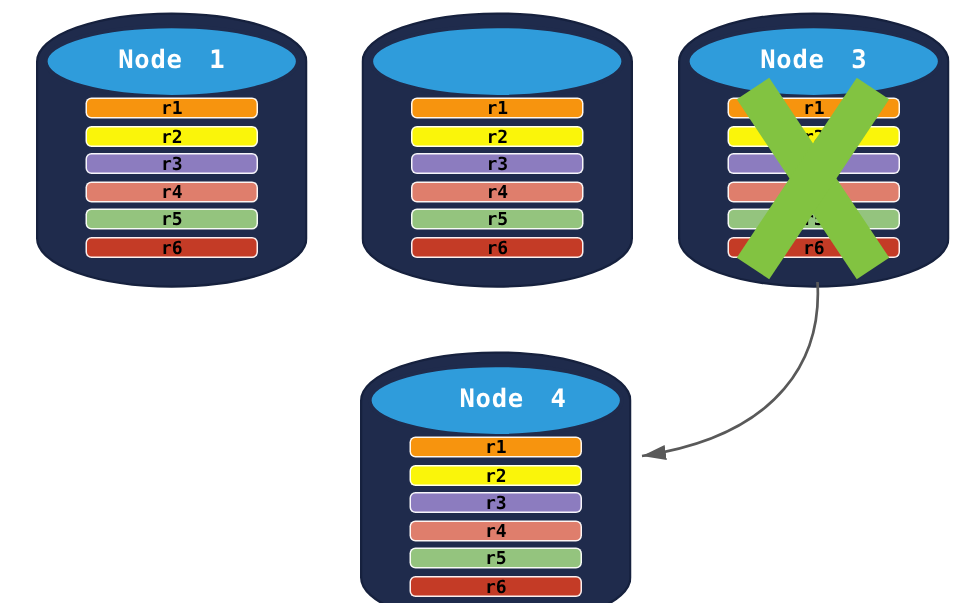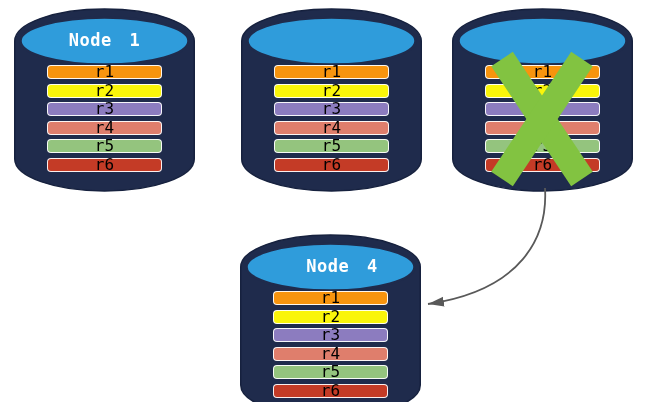--- a/index.html
+++ b/index.html
@@ -23,34 +23,34 @@
     position: absolute; left: 33px; top: 57px; width: 115px;
     display: flex; flex-direction: column; gap: 4.5px;
   }
   .bar {
     height: 14px; box-sizing: border-box;
     border: 1px solid rgba(255,255,255,0.92);
     border-radius: 4px;
     display: flex; align-items: center; justify-content: center;
   }
   .bar span {
-    font-size: 16px; font-weight: 400; color: #000000; line-height: 12px;
+    font-size: 12px; font-weight: 700; color: #000000; line-height: 12px;
   }
   .xmark {
     position: absolute; left: 37px; top: 41px; width: 106px; height: 140px;
     overflow: visible;
   }
   .arrow { position: absolute; left: 420px; top: 182px; overflow: visible; }
 </style>
 </head>
 <body>
 
 <div id="canvas">
 
-  <div class="node" style="left:14px; top:8px;">
+  <div class="node" style="left:24px; top:8px;">
     <svg class="cyl" viewBox="0 0 181 184">
       <path d="M0.75,33 A89.75,32 0 0 1 180.25,33 L180.25,151 A89.75,32 0 0 1 0.75,151 Z" stroke-width="1.5" fill="#1F2B4C" stroke="#16213E"></path>
       <ellipse cx="90.5" cy="33" rx="84" ry="23.5" stroke-width="2.5" fill="#2F9CDB" stroke="#1F2B4C"></ellipse>
     </svg>
     <div class="title">Node 1</div>
     <div class="rows">
       <div class="bar" style="background: rgb(247, 148, 14);">
           <span>r1</span>
         </div>
       <div class="bar" style="background: rgb(250, 245, 10);">
@@ -96,20 +96,21 @@
           <span>r6</span>
         </div>
     </div>
   </div>
 
   <div class="node" style="left:452px; top:8px;">
     <svg class="cyl" viewBox="0 0 181 184">
       <path d="M0.75,33 A89.75,32 0 0 1 180.25,33 L180.25,151 A89.75,32 0 0 1 0.75,151 Z" stroke-width="1.5" fill="#1F2B4C" stroke="#16213E"></path>
       <ellipse cx="90.5" cy="33" rx="84" ry="23.5" stroke-width="2.5" fill="#2F9CDB" stroke="#1F2B4C"></ellipse>
     </svg>
+    <div class="title">Node 3</div>
     <div class="rows">
       <div class="bar" style="background: rgb(247, 148, 14);">
           <span>r1</span>
         </div>
       <div class="bar" style="background: rgb(250, 245, 10);">
           <span>r2</span>
         </div>
       <div class="bar" style="background: rgb(140, 124, 191);">
           <span>r3</span>
         </div>

